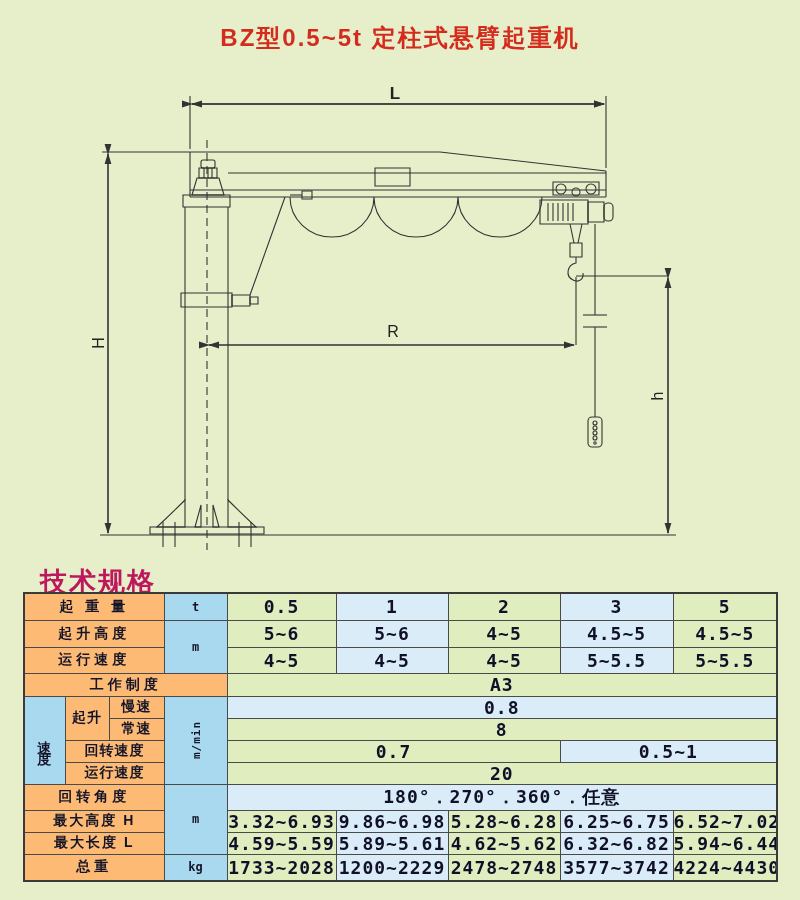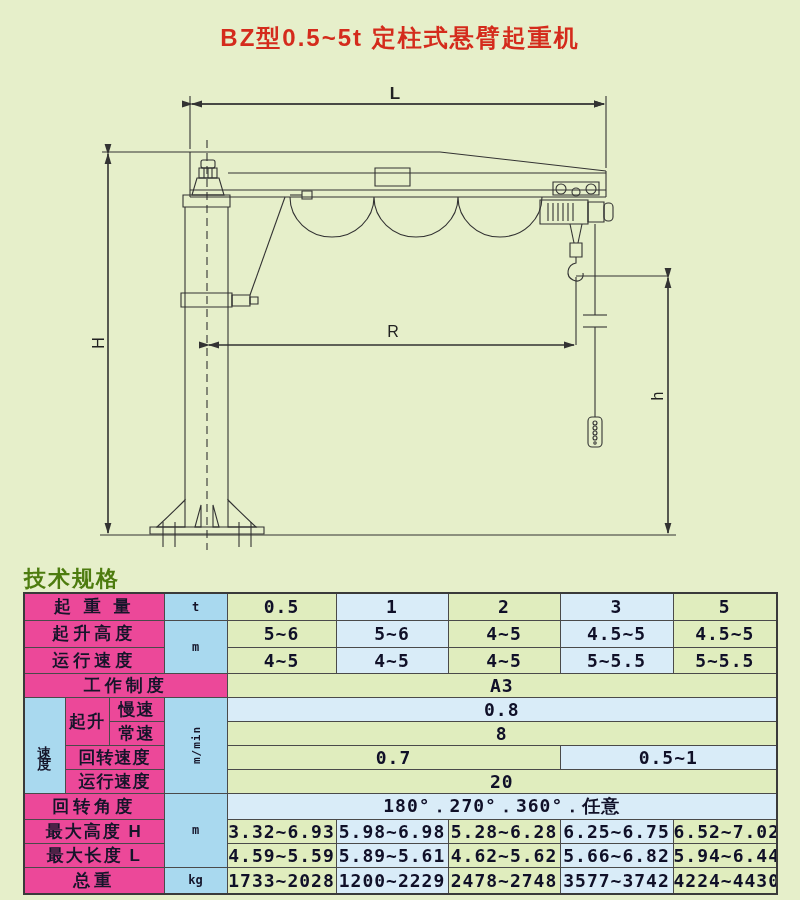--- a/index.html
+++ b/index.html
@@ -8,39 +8,39 @@
     background:#e6efca;
     font-family:"Liberation Sans", sans-serif;
     color:#1c1c2e;
   }
   .title{
     position:absolute;left:0;top:22px;width:800px;text-align:center;
     font-size:24px;font-weight:bold;letter-spacing:2px;color:#d42b1c;
     font-family:"Liberation Sans", sans-serif;
   }
   .section-heading{
-    position:absolute;left:24px;top:564px;
-    font-size:22px;font-weight:bold;color:#4d7c0f;letter-spacing:2px;
+    position:absolute;left:40px;top:564px;
+    font-size:27px;font-weight:bold;color:#be185d;letter-spacing:2px;
   }
   svg.drawing{position:absolute;left:0;top:85px;}
   svg.drawing *{vector-effect:non-scaling-stroke;}
 
   table.spec{
     position:absolute;left:23px;top:592px;width:753px;
     border-collapse:collapse;table-layout:fixed;
     border:2px solid #3a3a3a;
     font-size:13px;
   }
   table.spec td{
     border:1px solid #4a4a4a;text-align:center;vertical-align:middle;
     padding:0;overflow:hidden;
   }
   td.lbl{
-    background:#ec4899;font-weight:bold;color:#15152a;
-    letter-spacing:4px;font-size:17px;
+    background:#fdba74;font-weight:bold;color:#15152a;
+    letter-spacing:4px;font-size:14px;
   }
   td.unit{
     background:#a9d9ef;font-weight:bold;color:#15152a;
     font-family:"DejaVu Sans Mono", monospace;font-size:12px;
   }
   td.vg{background:#e0edbe;}
   td.vb{background:#d9ecf8;border:2px solid #3f3f3f;}
   td.val{
     font-family:"DejaVu Sans Mono", monospace;
     font-size:18px;letter-spacing:1px;color:#101028;font-weight:bold;
@@ -258,31 +258,31 @@
       <td class="vg val" colspan="5">20</td>
     </tr>
     <tr style="height:26px">
       <td class="lbl" colspan="3">回转角度</td>
       <td class="unit" rowspan="3">m</td>
       <td class="vb val" colspan="5">180°．270°．360°．任意</td>
     </tr>
     <tr style="height:22px">
       <td class="lbl" colspan="3" style="letter-spacing:2px">最大高度 H</td>
       <td class="vg val">3.32~6.93</td>
-      <td class="vb val">5.98~6.98</td>
+      <td class="vb val">9.86~6.98</td>
       <td class="vg val">5.28~6.28</td>
       <td class="vb val">6.25~6.75</td>
       <td class="vg val">6.52~7.02</td>
     </tr>
     <tr style="height:22px">
       <td class="lbl" colspan="3" style="letter-spacing:2px">最大长度 L</td>
       <td class="vg val">4.59~5.59</td>
       <td class="vb val">5.89~5.61</td>
       <td class="vg val">4.62~5.62</td>
-      <td class="vb val">5.66~6.82</td>
+      <td class="vb val">6.32~6.82</td>
       <td class="vg val">5.94~6.44</td>
     </tr>
     <tr style="height:27px">
       <td class="lbl" colspan="3">总重</td>
       <td class="unit">kg</td>
       <td class="vg val">1733~2028</td>
       <td class="vb val">1200~2229</td>
       <td class="vg val">2478~2748</td>
       <td class="vb val">3577~3742</td>
       <td class="vg val">4224~4430</td>

